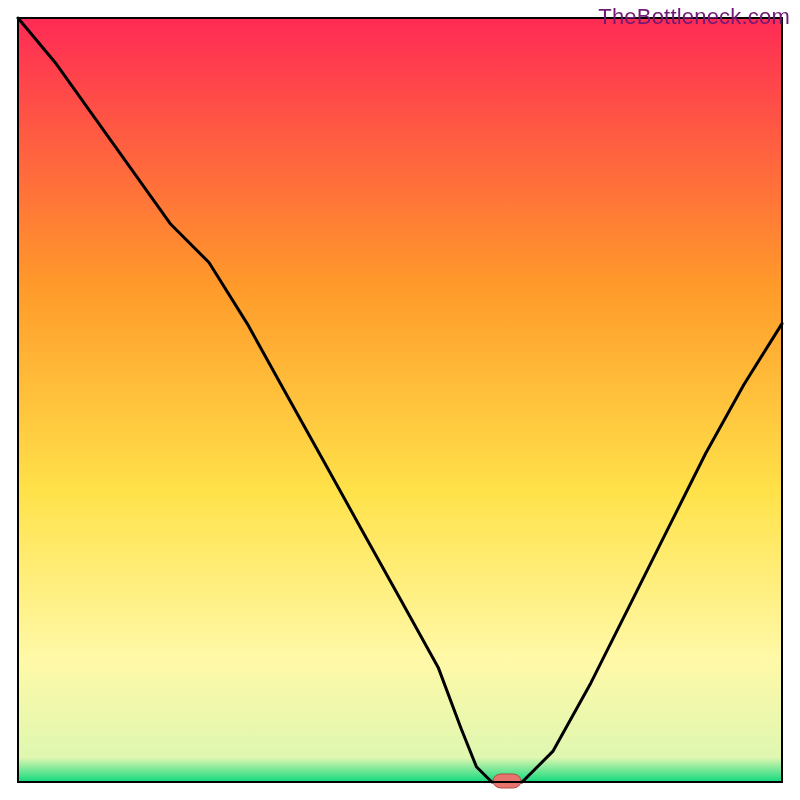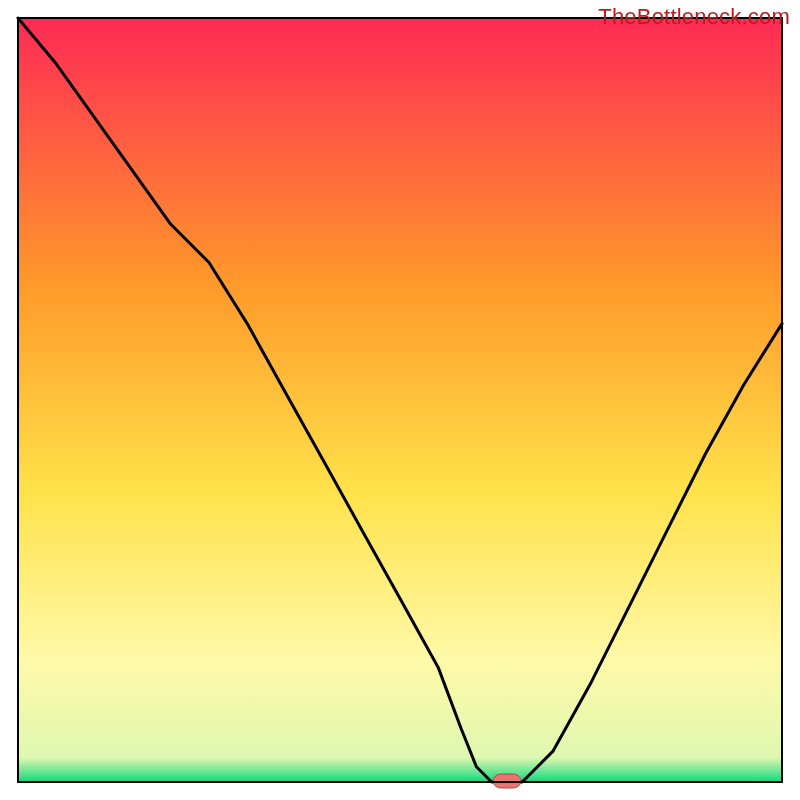--- a/index.html
+++ b/index.html
@@ -17,21 +17,21 @@
   }
   svg {
     display: block;
   }
   .watermark {
     position: absolute;
     top: 4px;
     right: 10px;
     font-family: Arial, Helvetica, sans-serif;
     font-size: 22px;
-    color: #b91c1c;
+    color: #701a75;
     letter-spacing: 0.2px;
   }
 </style>
 </head>
 <body>
 
 <div class="chart-container">
   <svg id="chart-svg" width="800" height="800" viewBox="0 0 800 800">
     <defs>
       <linearGradient id="bgGrad" x1="0" y1="0" x2="0" y2="1">

